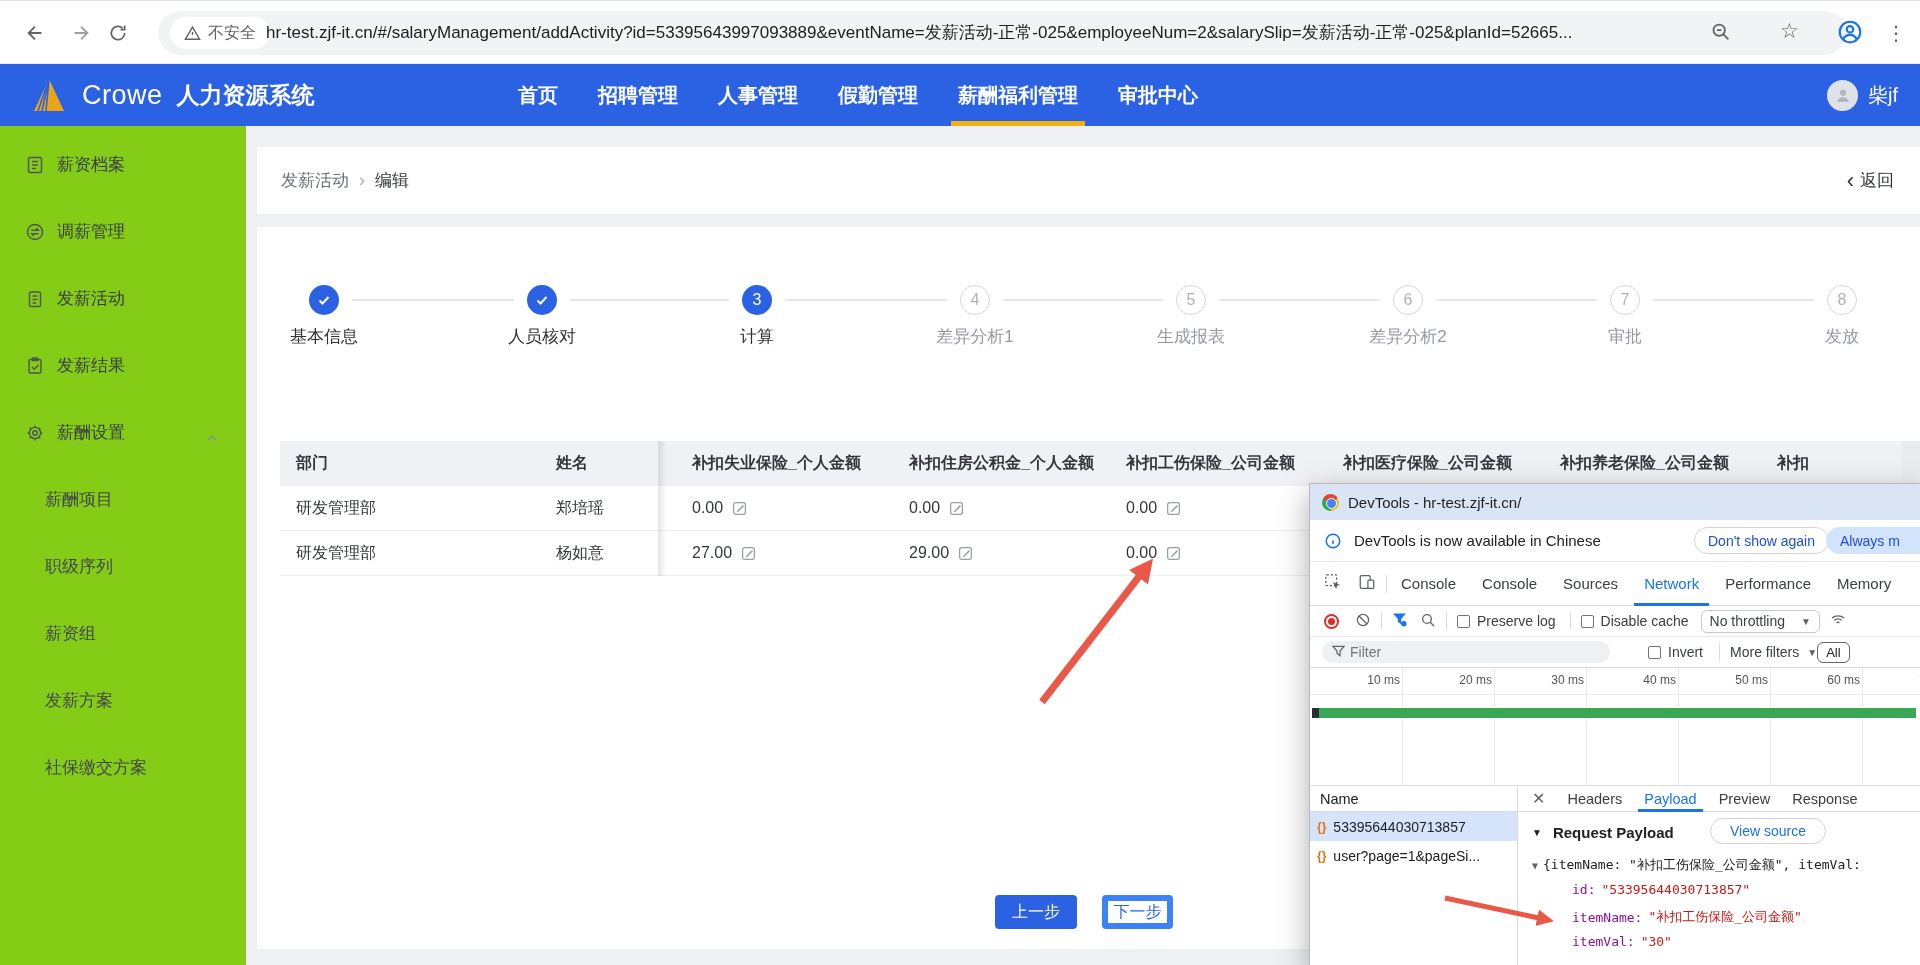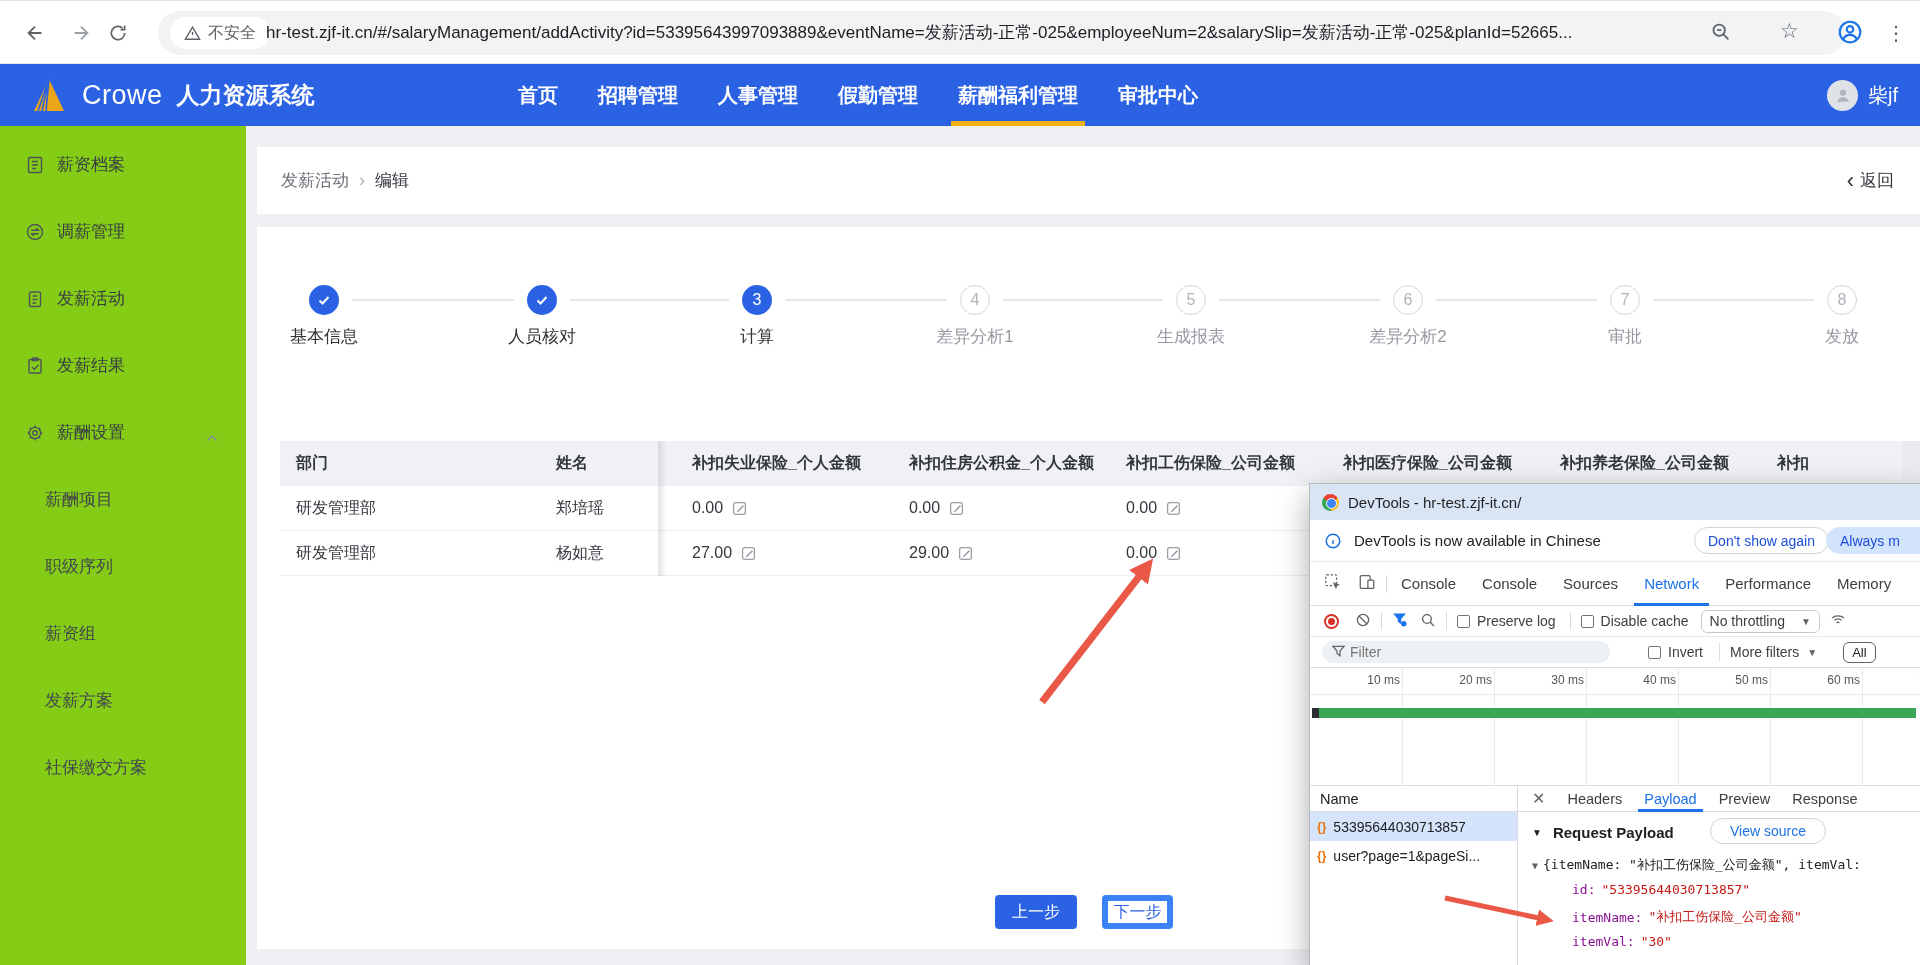--- a/index.html
+++ b/index.html
@@ -495,21 +495,21 @@
         <svg width="13" height="13" viewBox="0 0 14 14">
             <path d="M1 1.5h12L8.6 6.5v5L5.4 9V6.5z" fill="none" stroke="#5f6368" stroke-width="1.3"></path>
           </svg>
       </span>
       <input class="dt-filter-input" style="margin-left: 12px;" placeholder="Filter">
       <span class="cbox" style="margin-left:38px"></span>
       <span>Invert</span>
       <span class="vsep" style="margin-left:16px"></span>
       <span>More filters</span>
       <span style="color:#5f6368;font-size:10px;margin-left:8px">▼</span>
-      <span class="chip" style="margin-left:26px">All</span>
+      <span class="chip" style="">All</span>
     </div>
 
     <div class="dt-timeline">
       <div class="grid-v" style="left:92px"></div>
       <div class="grid-v" style="left:184px"></div>
       <div class="grid-v" style="left:276px"></div>
       <div class="grid-v" style="left:368px"></div>
       <div class="grid-v" style="left:460px"></div>
       <div class="grid-v" style="left:552px"></div>
       <div class="tick" style="left:2px">10 ms</div>

